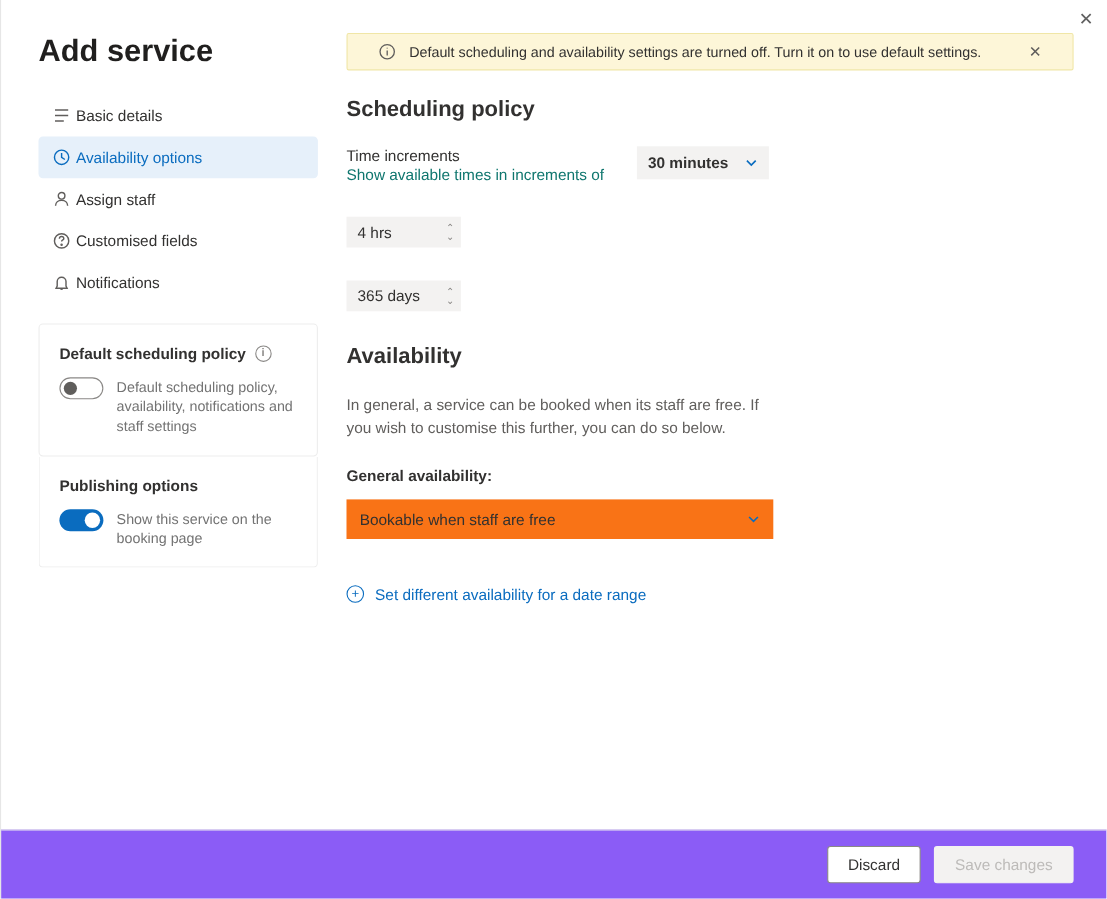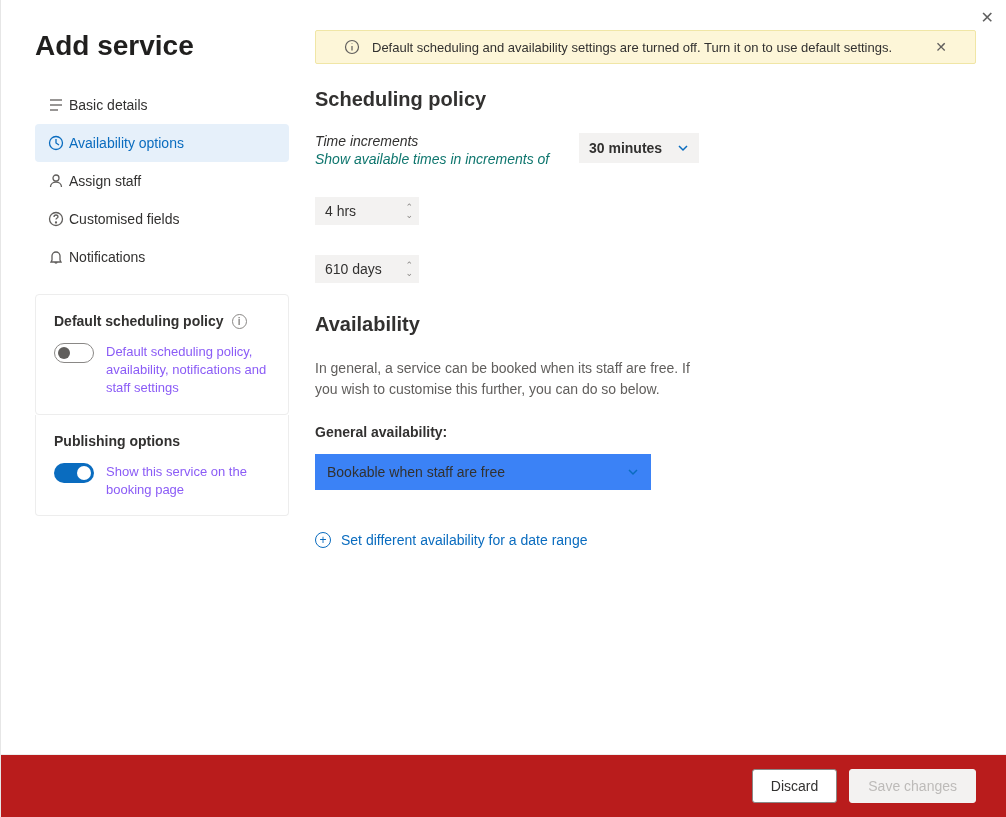--- a/index.html
+++ b/index.html
@@ -49,69 +49,69 @@
 .info-circle {
  width:15px; height:15px; border:1px solid #8a8886; border-radius:50%;
  display:inline-flex; align-items:center; justify-content:center; font-size:10px; color:#8a8886;
 }
 .toggle-row { display:flex; gap:12px; align-items:flex-start; }
 .toggle { width:40px; height:20px; border-radius:10px; position:relative; cursor:pointer; flex-shrink:0; }
 .toggle.off { border:1px solid #8a8886; background:#fff; }
 .toggle.off .knob { width:12px; height:12px; border-radius:50%; background:#605e5c; position:absolute; top:3px; left:3px; }
 .toggle.on { background:#0a6cbf; }
 .toggle.on .knob { width:14px; height:14px; border-radius:50%; background:#fff; position:absolute; top:3px; right:3px; }
-.toggle-text { font-size:13px; color:#8b5cf6; line-height:1.4; }
+.toggle-text { font-size:13px; color:#737373; line-height:1.4; }
 
 .right { flex:1; min-width:0; }
 .banner {
  background:#fdf6d8; border:1px solid #f0e6a6;
  display:flex; align-items:center; padding:8px 28px; border-radius:2px;
  margin-bottom:24px; gap:12px;
 }
 .banner .msg { flex:1; font-size:13px; color:#323130; }
 .banner .icon, .banner .close { color:#605e5c; }
 .banner .close { cursor:pointer; font-size:14px; }
 
 h2.section { font-size:20px; font-weight:600; margin-bottom:22px; }
 .field-row { display:flex; gap:24px; margin-bottom:30px; align-items:flex-start; }
-.field-labels { width:240px;font-style:italic; }
+.field-labels { width:240px; }
 .field-title { font-size:14px; color:#323130; }
 .field-sub { font-size:14px; color:#0f766e; margin-top:2px; }
 .select-ctl {
  width:120px; background:#f3f2f1; padding:7px 10px;
  display:flex; align-items:center; justify-content:space-between;
  font-size:14px; color:#323130; cursor:pointer;font-weight:bold;
 }
 .select-ctl .chev { color:#0a6cbf; }
 .spinner-ctl {
  width:104px; background:#f3f2f1; padding:6px 6px 6px 10px;
  display:flex; align-items:center; justify-content:space-between;
  font-size:14px; color:#323130;
 }
 .spinner-arrows { display:flex; flex-direction:column; gap:0; color:#8a8886; font-size:9px; line-height:8px; }
 .spinner-arrows span { cursor:pointer; }
 
 .availability-desc { color:#605e5c; font-size:14px; line-height:1.5; max-width:380px; margin-bottom:24px; }
 .bold-label { font-weight:600; font-size:14px; margin-bottom:14px; }
 .wide-select {
- width:336px; background:#3b82f6; padding:10px 12px;
+ width:388px; background:#f97316; padding:10px 12px;
  display:flex; align-items:center; justify-content:space-between;
  font-size:14px; cursor:pointer;
 }
 .wide-select .chev { color:#0a6cbf; }
 .link-btn {
  display:flex; align-items:center; gap:10px; color:#0a6cbf;
  font-size:14px; cursor:pointer; margin-top:42px;
 }
 .link-btn .plus-circle { width:16px; height:16px; border:1.5px solid #0a6cbf; border-radius:50%; display:flex; align-items:center; justify-content:center; font-size:12px; line-height:1; }
 
 .footer {
  position:absolute; bottom:0; left:0; right:0;
  border-top:1px solid #ededed; padding:14px 30px;
- display:flex; justify-content:flex-end; gap:12px; background:#b91c1c;
+ display:flex; justify-content:flex-end; gap:12px; background:#8b5cf6;
 }
 .btn { padding:8px 18px; font-size:14px; border-radius:3px; cursor:pointer; }
 .btn.secondary { background:#fff; border:1px solid #8a8886; color:#323130; }
 .btn.primary-disabled { background:#f3f2f1; border:1px solid #f3f2f1; color:#bdbbb9; cursor:default; }
 svg { display:block; }
 </style>
 </head>
 <body>
 
 <div class="close-x">✕</div>
@@ -234,21 +234,21 @@
     <span>4 hrs</span>
     <div class="spinner-arrows">
      <span>⌃</span>
      <span>⌄</span>
     </div>
    </div>
   </div>
 
   <div class="field-row">
    <div class="spinner-ctl">
-    <span>610 days</span>
+    <span>365 days</span>
     <div class="spinner-arrows">
      <span>⌃</span>
      <span>⌄</span>
     </div>
    </div>
   </div>
 
   <h2 class="section">Availability</h2>
   <div class="availability-desc">In general, a service can be booked when its staff are free. If you wish to customise this further, you can do so below.</div>
   <div class="bold-label">General availability:</div>

